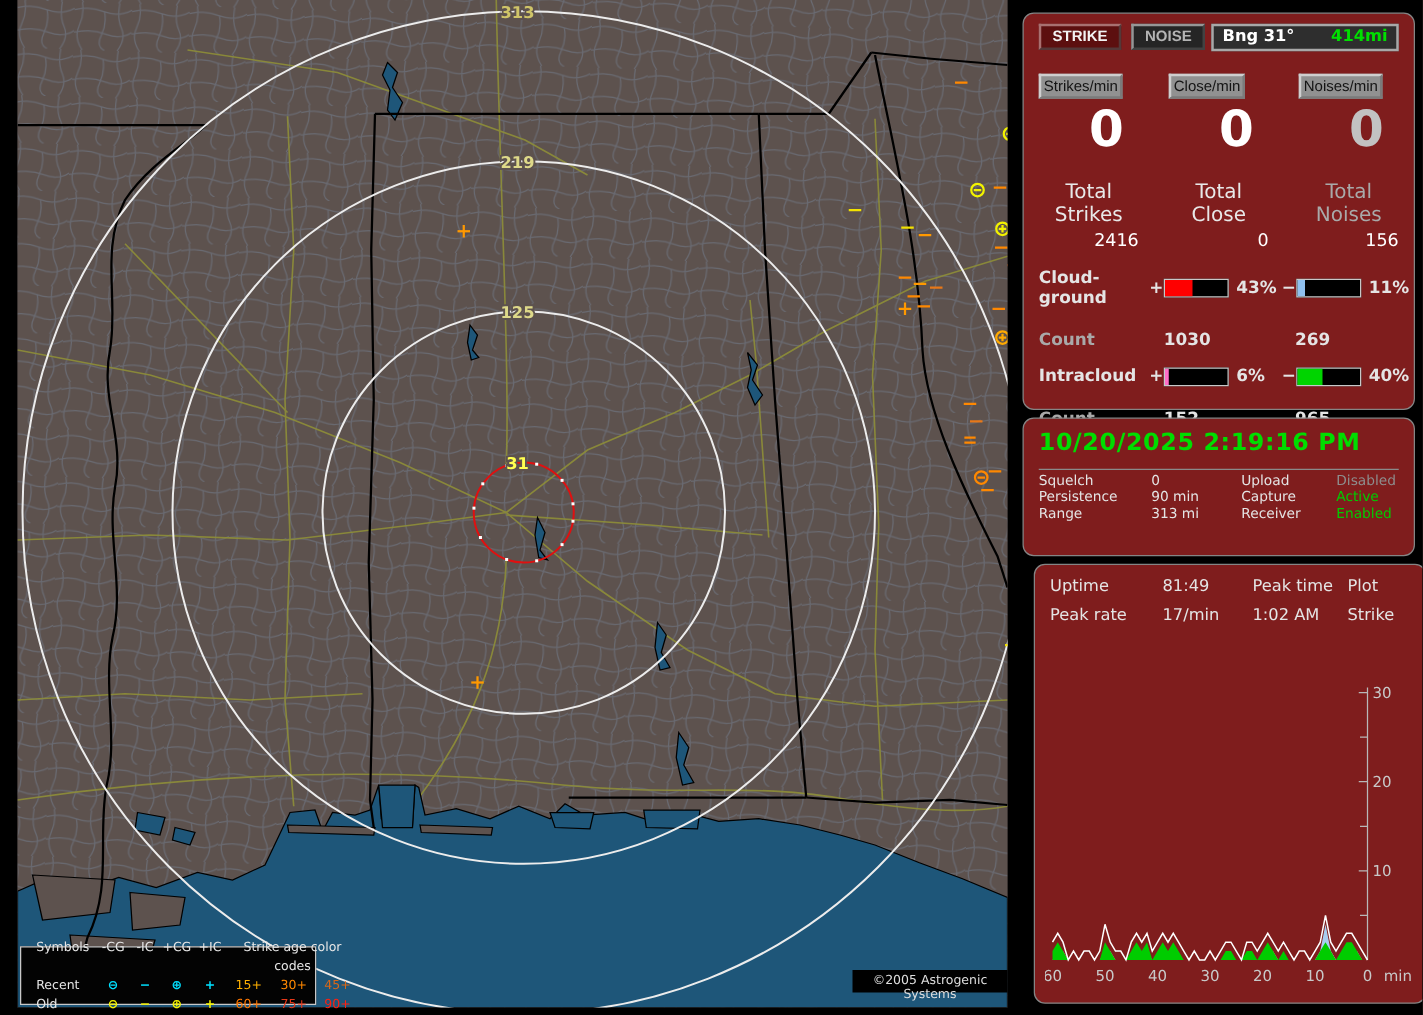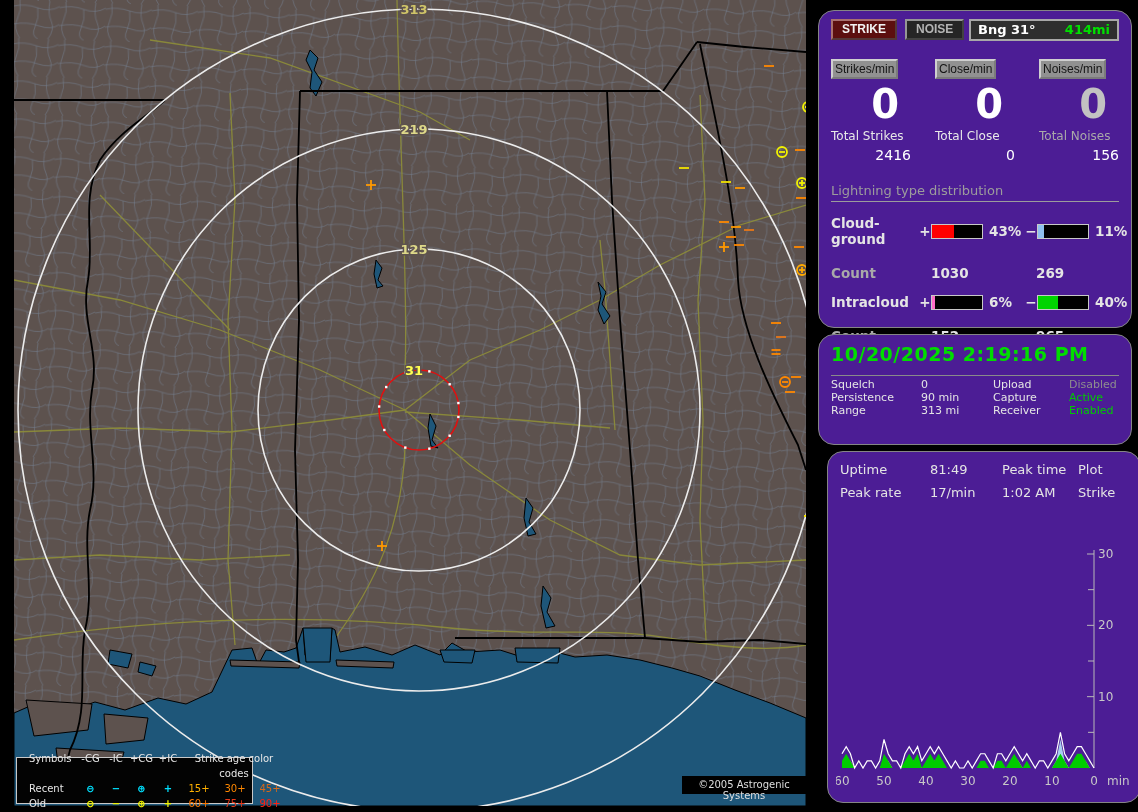--- a/index.html
+++ b/index.html
@@ -13,39 +13,39 @@
           border:1px solid #c8c8c8;font-size:10px;line-height:15px;color:#e6e6e6;
           display:grid;grid-template-columns:48px 27px 24px 27px 26px 36px 36px 34px;
           align-content:center;padding-left:12px;box-sizing:border-box;}
   #legend .c{text-align:center;} #legend .l{text-align:left;}
   #legend .age-h{grid-column:6/9;text-align:center;}
   .sym{font-weight:bold;}
   #copyright{position:absolute;right:0;bottom:12px;width:124px;height:18px;background:#000;
              color:#dedede;font-size:10px;text-align:center;padding-top:3px;box-sizing:border-box;}
 
   
-  .panel{position:absolute;left:818px;width:314px;background:#4c1d95;border:1px solid #858585;
-         border-radius:16px;padding:10px 12px;box-sizing:border-box;}
+  .panel{position:absolute;left:818px;width:314px;background:#7f1d1d;border:1px solid #858585;
+         border-radius:9px;padding:10px 12px;box-sizing:border-box;}
   #panel-stats{top:10px;height:318px;}
   #panel-status{top:334px;height:111px;}
   #panel-session{top:451px;height:352px;margin-left:9px;}
 
   .row1{display:flex;align-items:flex-start;margin:-2px 0 18px 0;}
   .btn{font-weight:bold;font-size:12px;padding:1px 9px 2px;cursor:pointer;}
   .btn-strike{background:#5c0f0f;color:#f2f2f2;border:2px outset #a87070;}
   .btn-noise{background:#252525;color:#b4b4b4;border:2px outset #969696;margin-left:8px;}
   .bng{margin-left:auto;width:132px;background:#2e2e2e;border:2px solid #a8a8a8;
        display:flex;justify-content:space-between;padding:1px 7px 2px;font-weight:bold;font-size:13px;}
   .bng .b-l{color:#fff;} .bng .b-r{color:#00e000;}
 
   .stats-grid{display:grid;grid-template-columns:1fr 1fr 1fr;column-gap:24px;}
   .rate-btn{display:block;background:#919191;color:#141414;border:2px outset #cfcfcf;
             font-size:12px;text-align:center;padding:1px 2px;cursor:pointer;}
   .zero{font-size:40px;font-weight:bold;line-height:1.05;text-align:right;padding-right:12px;color:#fff;margin-top:4px;}
-  .tot-l{font-size:12px;text-align:left;margin-top:4px;color:#e8e8e8;}
+  .tot-l{font-size:16px;text-align:center;margin-top:18px;color:#e8e8e8;}
   .tot-v{font-size:14px;text-align:right;margin-top:4px;color:#fff;}
   .dim{color:#a9a9a9;} .zero.dim{color:#c2c2c2;}
 
   .dist-title{margin-top:20px;color:#9c9c9c;font-size:13px;border-bottom:1px solid #9c9c9c;padding-bottom:3px;}
   .dist-row{display:grid;grid-template-columns:88px 12px 52px 42px 12px 52px 38px;
             align-items:center;margin-top:13px;font-weight:bold;font-size:13.5px;}
   .dist-count{display:grid;grid-template-columns:100px 105px 1fr;margin-top:18px;font-weight:bold;font-size:13.5px;}
   .bar{height:13px;border:1px solid #c8c8c8;background:#000;position:relative;}
   .bar i{position:absolute;left:0;top:0;bottom:0;display:block;}
   .pct{padding-left:6px;}
@@ -307,21 +307,20 @@
         <div class="tot-v">0</div>
       </div>
       <div>
         <button class="rate-btn">Noises/min</button>
         <div class="zero dim">0</div>
         <div class="tot-l dim">Total Noises</div>
         <div class="tot-v">156</div>
       </div>
     </div>
 
-    <div class="dist-title">Lightning type distribution</div>
 
     <div class="dist-row">
       <div>Cloud-ground</div>
       <div class="sign">+</div>
       <div class="bar">
           <i style="width: 43%; background: rgb(255, 0, 0);"></i>
         </div>
       <div class="pct">43%</div>
       <div class="sign">−</div>
       <div class="bar">

